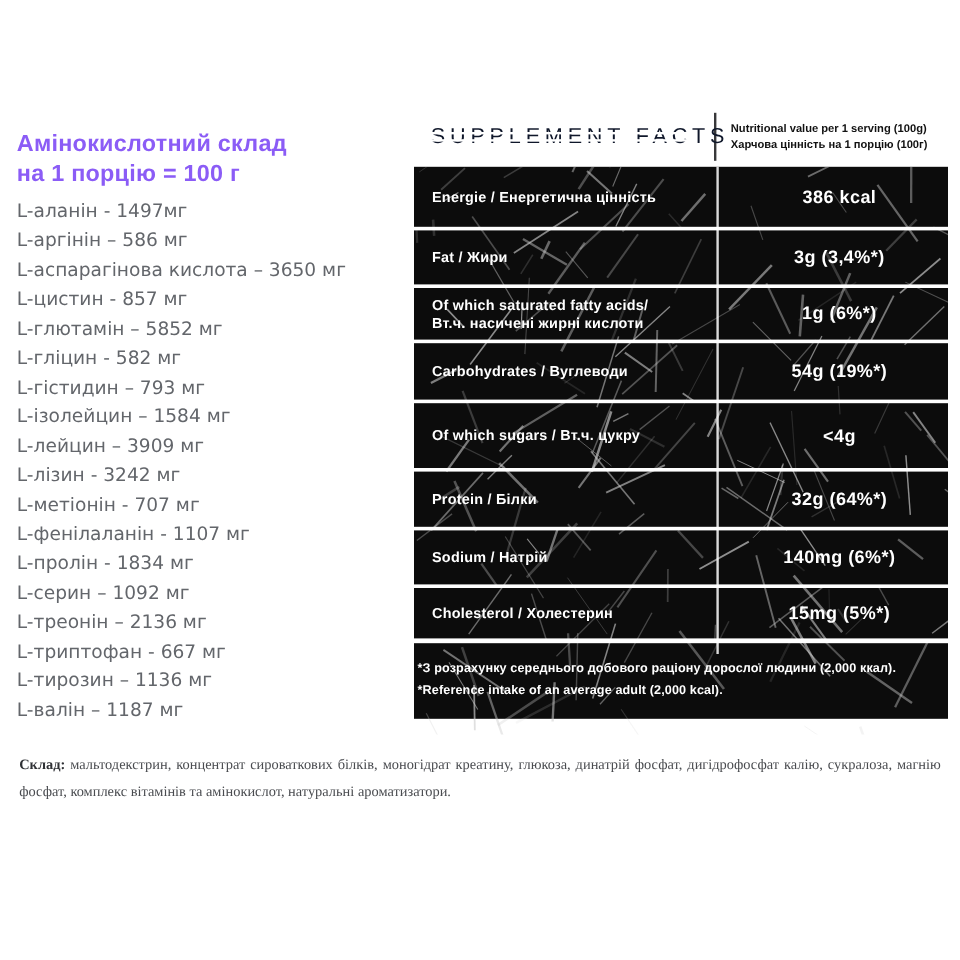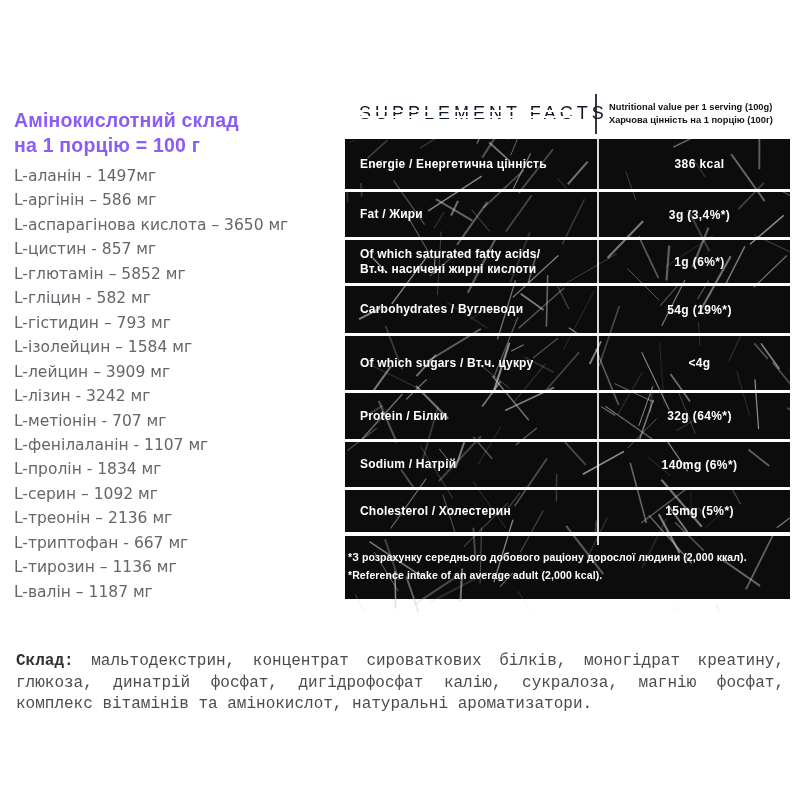--- a/index.html
+++ b/index.html
@@ -37,31 +37,31 @@
   .frow:nth-child(3){ height:46px; }
   .frow:nth-child(4){ height:50px; }
   .frow:nth-child(5){ height:57px; }
   .frow:nth-child(6){ height:49px;justify-content:flex-end; }
   .frow:nth-child(7){ height:48px; }
   .frow:nth-child(8){ height:46px; border-bottom:4px solid #ffffff; }
   .frow-label { flex:0 0 252px; display:flex; flex-direction:column; justify-content:center;
                 padding-left:15px; font-size:12px; line-height:15px; font-weight:bold;
                 color:#ffffff; letter-spacing:.2px; }
   .frow-value { flex:1 1 auto; display:flex; align-items:center; justify-content:center;
-                font-size:12px; font-weight:bold; color:#ffffff; letter-spacing:.4px;margin-left:12px; }
+                font-size:15px; font-weight:bold; color:#ffffff; letter-spacing:.4px;margin-left:12px; }
   .col-divider { position:absolute; z-index:1; left:252px; top:0; width:2px; height:406px;
                  background:rgba(255,255,255,.85); }
   .facts-footer { position:relative; z-index:1; height:63px; padding:13px 4px 0 3px;
                   font-size:10.5px; line-height:17.5px; font-weight:bold; color:#ffffff;
                   white-space:nowrap; letter-spacing:.1px; }
 
   
   .ingredients { position:absolute; left:16px; top:627px; width:768px;
-                 font-family:Liberation Mono, monospace; font-size:16px; line-height:21.5px;
-                 color:#4a4c50; text-align:justify; text-align-last:left;margin-top:24px; }
+                 font-family:Liberation Serif, serif; font-size:12px; line-height:21.5px;
+                 color:#4a4c50; text-align:justify; text-align-last:left; }
   .ingredients .ing-label { font-weight:bold; color:#2f3135; }
 </style>
 </head>
 <body>
 
 <div class="canvas">
 
   <div class="amino">
     <div class="amino-title">
       <div>Амінокислотний склад</div>

